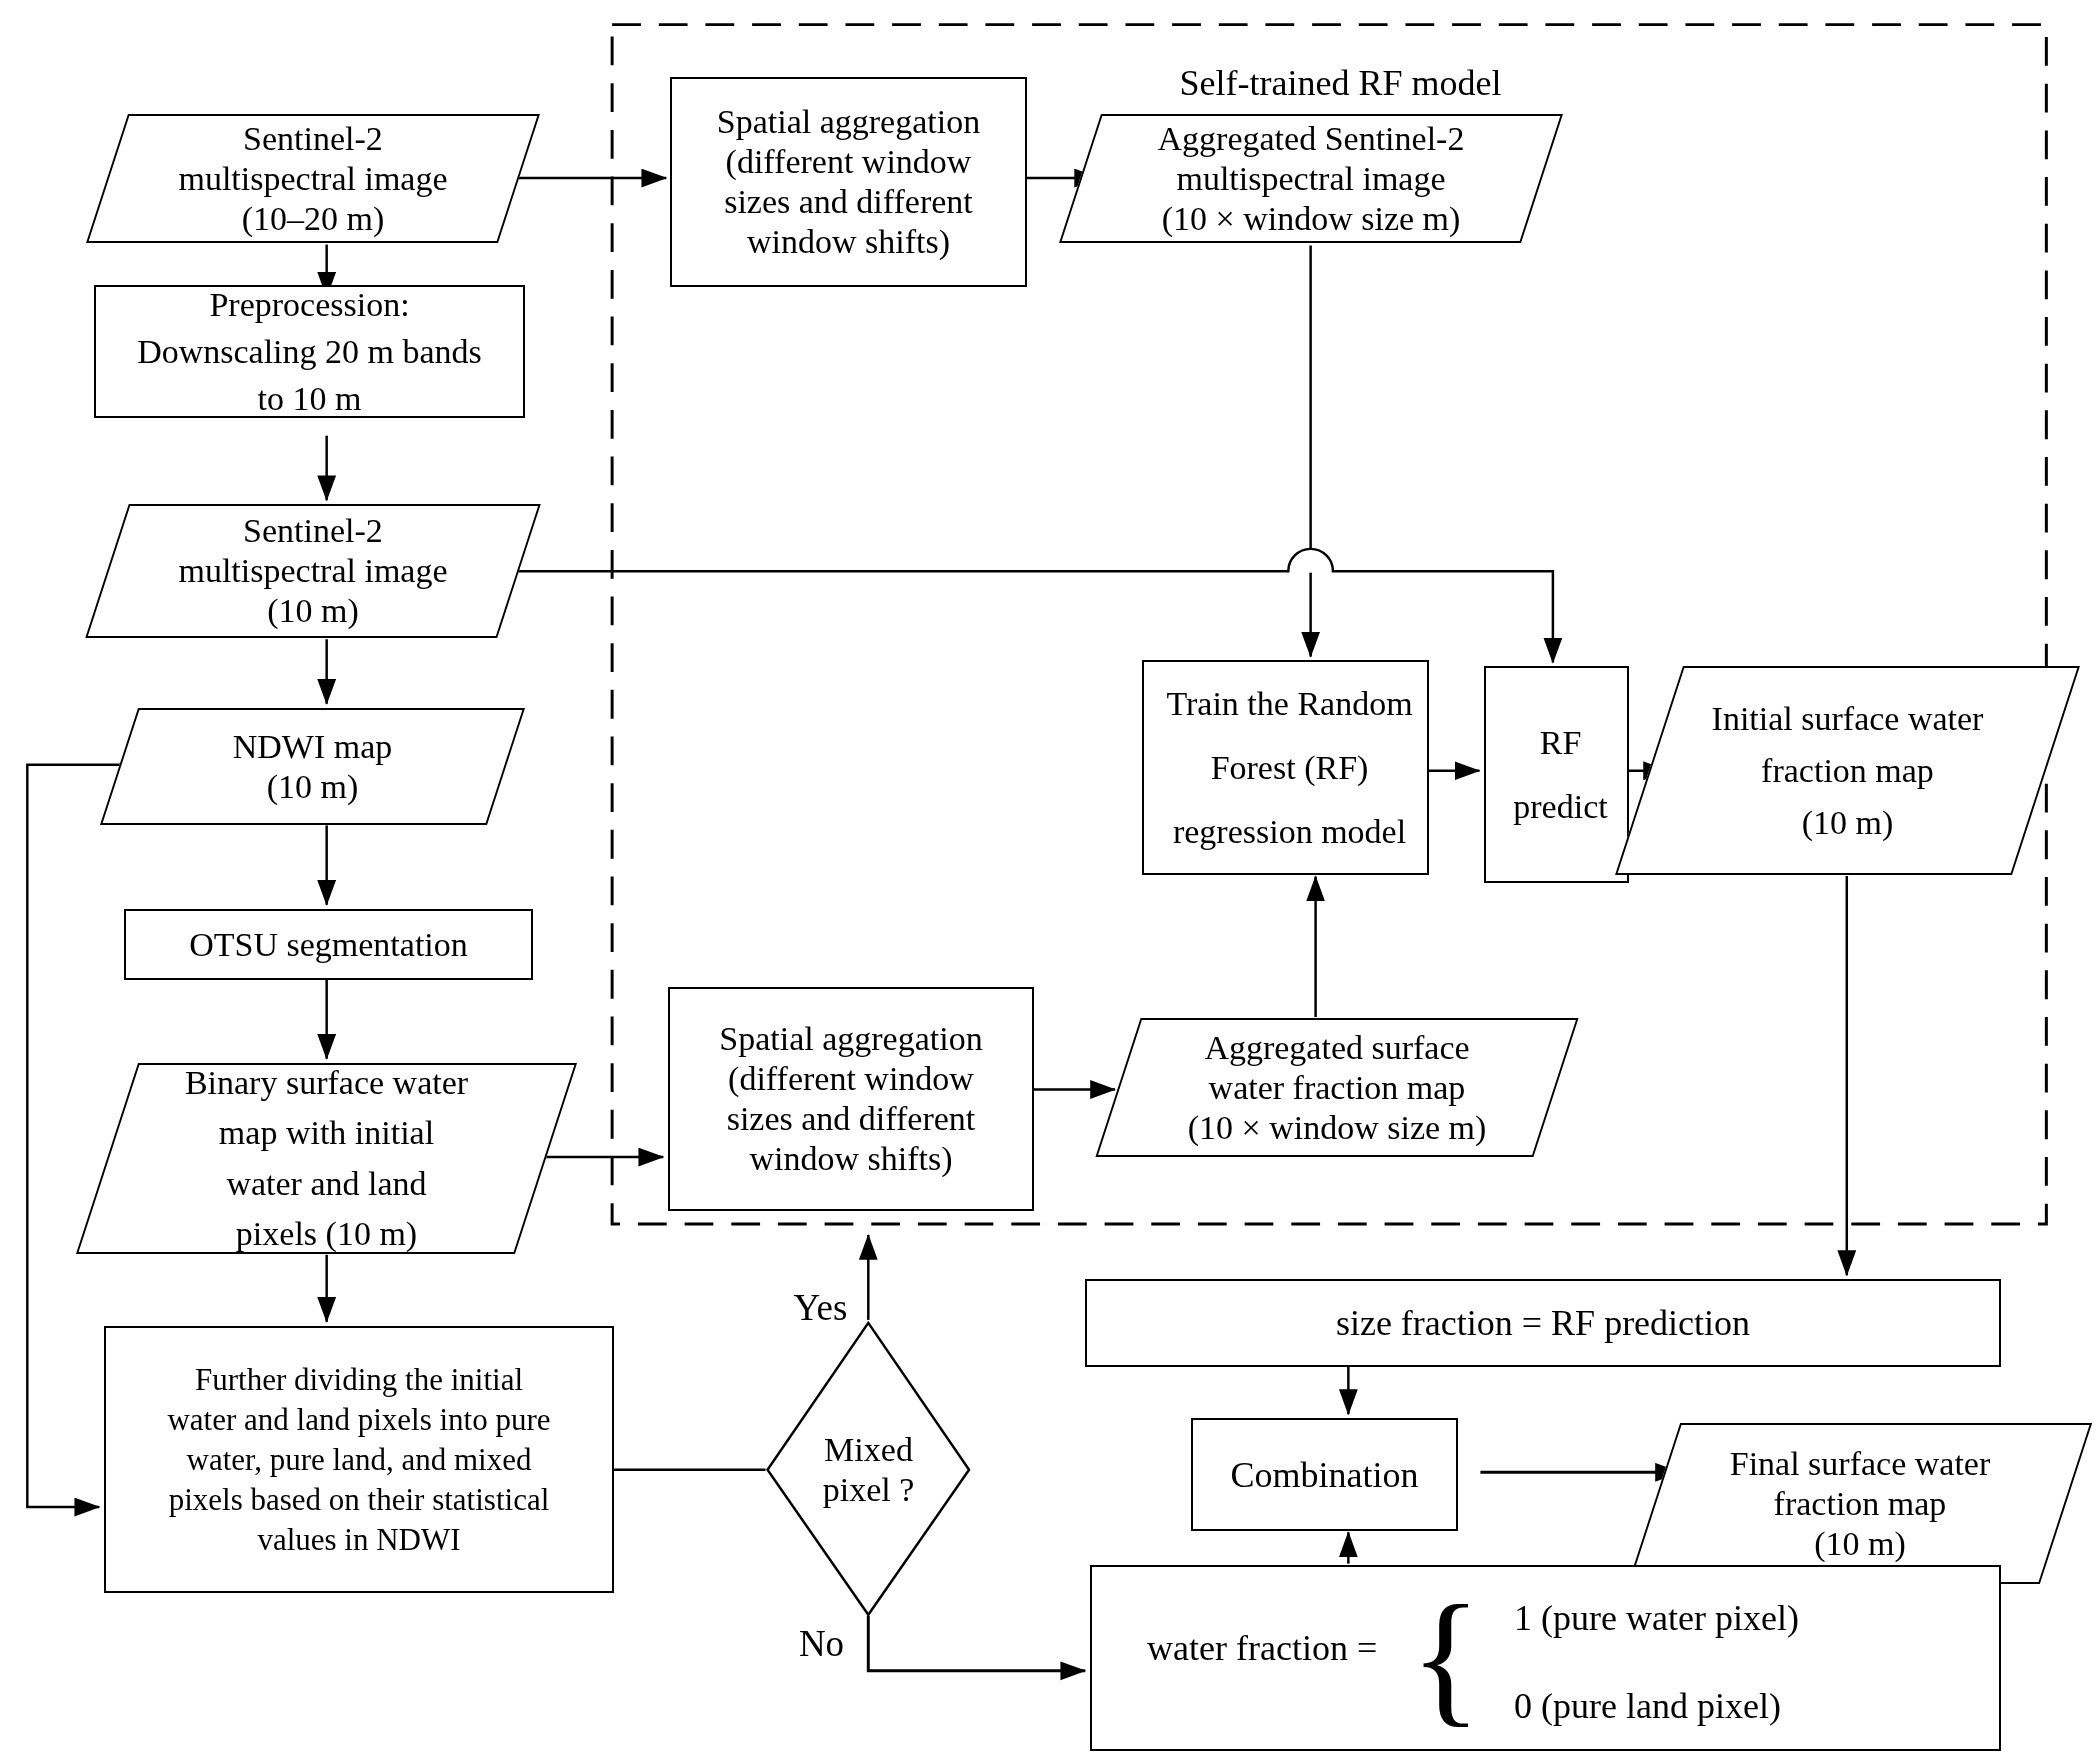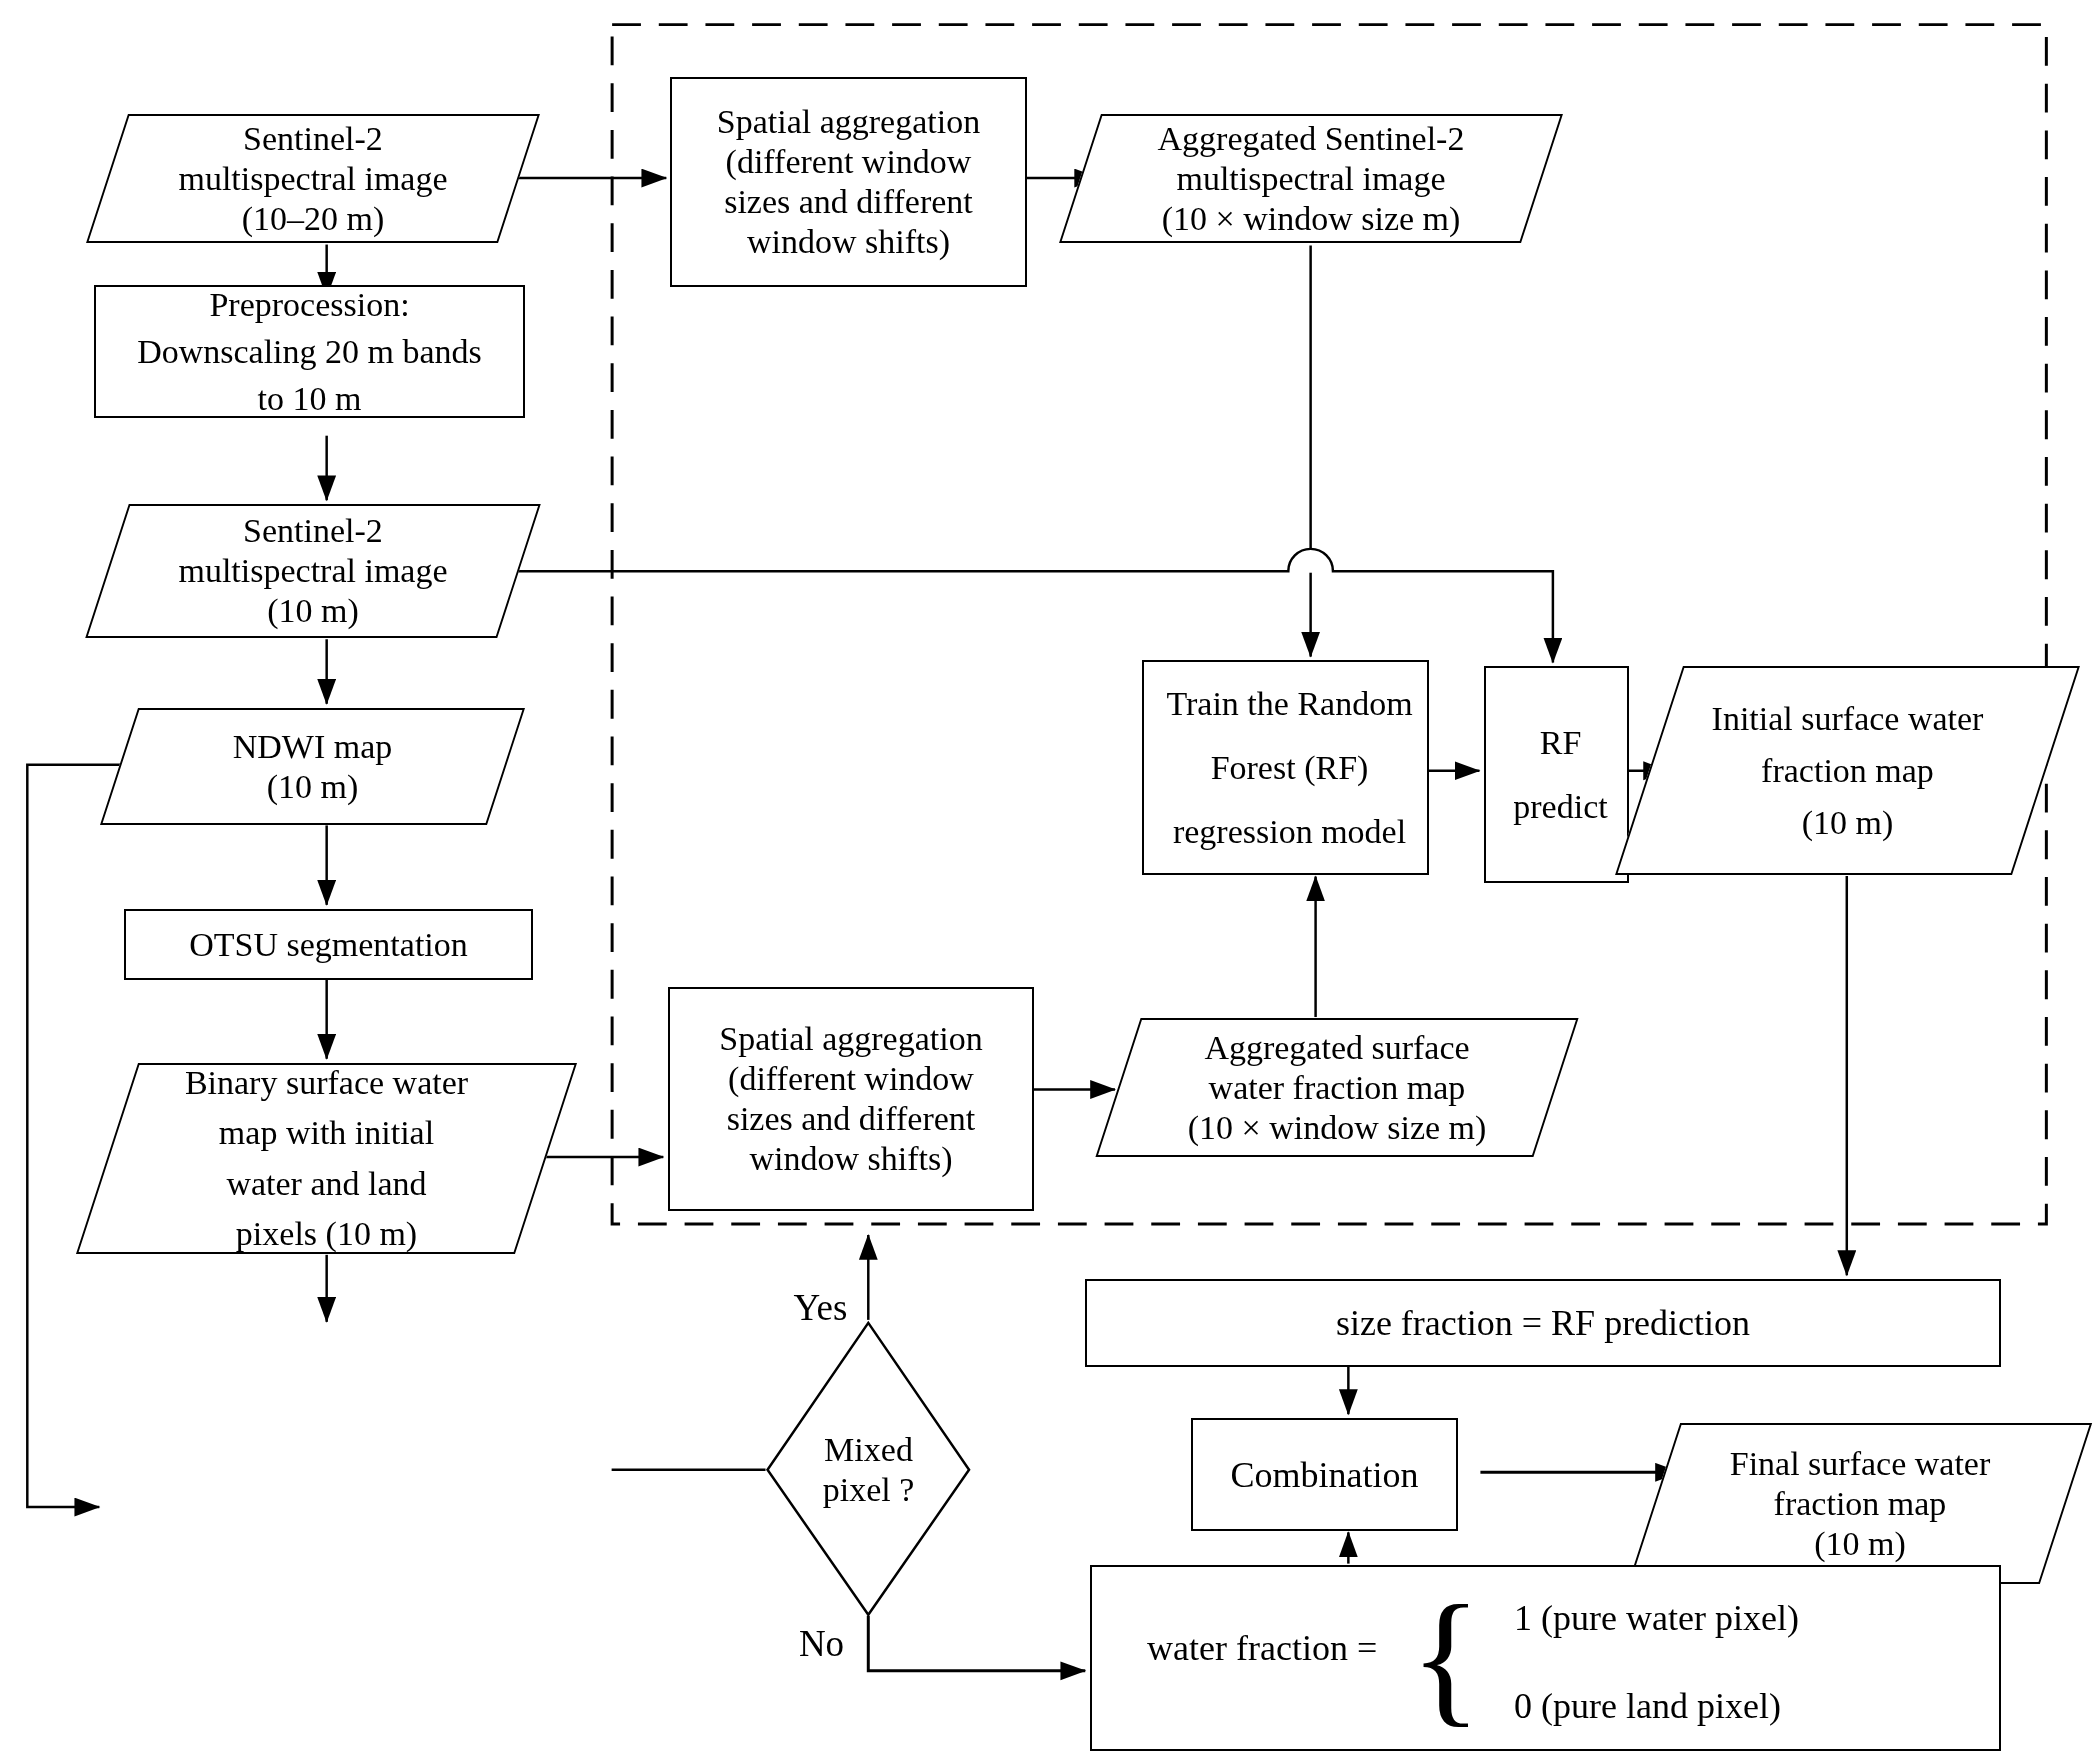--- a/index.html
+++ b/index.html
@@ -83,20 +83,21 @@
     <path d="M 2640 1153 V 1322" fill="none" stroke="#000" stroke-width="5" marker-end="url(#arr)"></path>
     <path d="M 1002 1150 H 2595 A 45 45 0 0 1 2685 1150 H 3128 V 1334" fill="none" stroke="#000" stroke-width="5" marker-end="url(#arr)"></path>
     <path d="M 2872 1552 H 2980" fill="none" stroke="#000" stroke-width="5" marker-end="url(#arr)"></path>
     <path d="M 3273 1552 H 3360" fill="none" stroke="#000" stroke-width="5" marker-end="url(#arr)"></path>
     <path d="M 3720 1764 V 2568" fill="none" stroke="#000" stroke-width="5" marker-end="url(#arr)"></path>
     <path d="M 2716 2747 V 2848" fill="none" stroke="#000" stroke-width="5" marker-end="url(#arr)"></path>
     <path d="M 2982 2965 H 3384" fill="none" stroke="#000" stroke-width="6" marker-end="url(#arr)"></path>
     <path d="M 2716 3149 V 3086" fill="none" stroke="#000" stroke-width="5" marker-end="url(#arr)"></path>
   </svg>
 
+  <div class="label title" style="left:1117px; top:55px; width:447px; height:55px;">Self-trained RF model</div>
 
   <div class="node para" style="left:107px; top:114px; width:412px; height:129px;">
     <span class="line">Sentinel-2</span>
     <span class="line">multispectral image</span>
     <span class="line">(10–20 m)</span>
   </div>
 
   <div class="node rect" style="left:94px; top:285px; width:427px; height:129px;gap:7px;">
     <span class="line">Preprocession:</span>
     <span class="line">Downscaling 20 m bands</span>
@@ -118,20 +119,27 @@
     <span class="line">OTSU segmentation</span>
   </div>
 
   <div class="node para" style="left:107px; top:1063px; width:439px; height:191px;justify-content:space-between;">
     <span class="line">Binary surface water</span>
     <span class="line">map with initial</span>
     <span class="line">water and land</span>
     <span class="line">pixels (10 m)</span>
   </div>
 
+  <div class="node rect small" style="left:104px; top:1326px; width:506px; height:263px;">
+    <span class="line">Further dividing the initial</span>
+    <span class="line">water and land pixels into pure</span>
+    <span class="line">water, pure land, and mixed</span>
+    <span class="line">pixels based on their statistical</span>
+    <span class="line">values in NDWI</span>
+  </div>
 
   <div class="node" style="left:769px; top:1395px; width:199px; height:149px;">
     <span class="line">Mixed</span>
     <span class="line">pixel ?</span>
   </div>
 
   <div class="label" style="left:772px; top:1284px; width:97px; height:47px;">Yes</div>
   <div class="label" style="left:772px; top:1620px; width:99px; height:47px;">No</div>
 
   <div class="node rect" style="left:670px; top:77px; width:353px; height:206px;">

